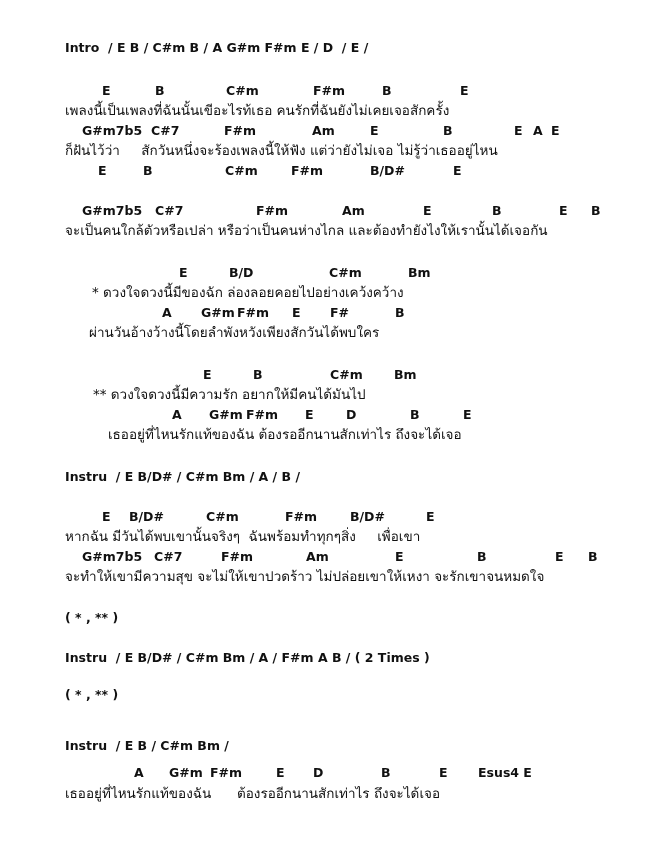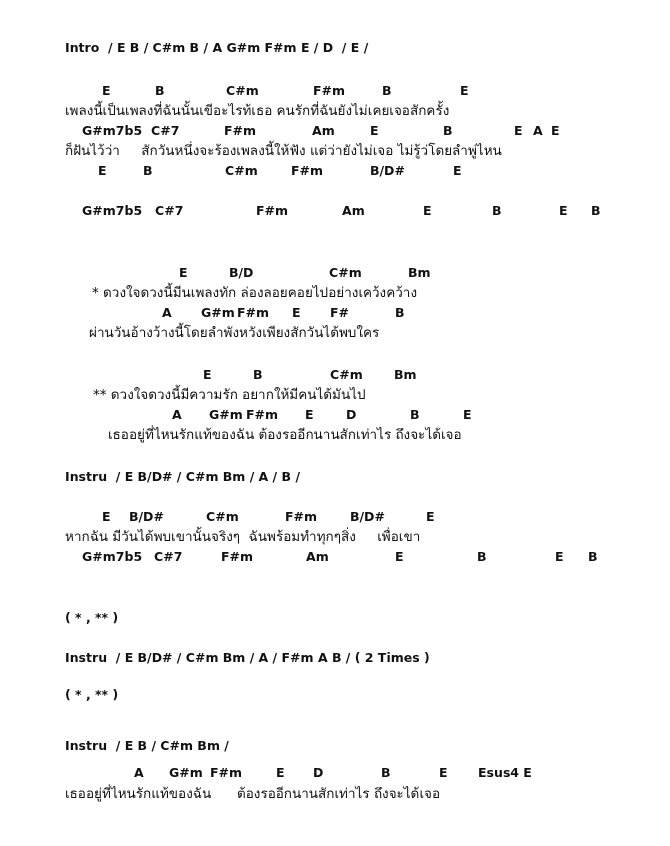--- a/index.html
+++ b/index.html
@@ -36,21 +36,21 @@
     <span class="chord" style="left:151px">C#7</span>
     <span class="chord" style="left:224px">F#m</span>
     <span class="chord" style="left:312px">Am</span>
     <span class="chord" style="left:370px">E</span>
     <span class="chord" style="left:443px">B</span>
     <span class="chord" style="left:514px">E</span>
     <span class="chord" style="left:533px">A</span>
     <span class="chord" style="left:551px">E</span>
   </div>
   <div class="row" style="top:141px">
-    <span class="lyric" style="left:65px; white-space:pre">ก็ฝันไว้ว่า     สักวันหนึ่งจะร้องเพลงนี้ให้ฟัง แต่ว่ายังไม่เจอ ไม่รู้ว่โดยลำพู่ไหน</span>
+    <span class="lyric" style="left:65px; white-space:pre">ก็ฝันไว้ว่า     สักวันหนึ่งจะร้องเพลงนี้ให้ฟัง แต่ว่ายังไม่เจอ ไม่รู้ว่าเธออยู่ไหน</span>
   </div>
 
   <div class="row" style="top:163px">
     <span class="chord" style="left:98px">E</span>
     <span class="chord" style="left:143px">B</span>
     <span class="chord" style="left:225px">C#m</span>
     <span class="chord" style="left:291px">F#m</span>
     <span class="chord" style="left:370px">B/D#</span>
     <span class="chord" style="left:453px">E</span>
   </div>
@@ -58,29 +58,32 @@
   <div class="row" style="top:203px">
     <span class="chord" style="left:82px">G#m7b5</span>
     <span class="chord" style="left:155px">C#7</span>
     <span class="chord" style="left:256px">F#m</span>
     <span class="chord" style="left:342px">Am</span>
     <span class="chord" style="left:423px">E</span>
     <span class="chord" style="left:492px">B</span>
     <span class="chord" style="left:559px">E</span>
     <span class="chord" style="left:591px">B</span>
   </div>
+  <div class="row" style="top:221px">
+    <span class="lyric" style="left:65px">จะเป็นคนใกล้ตัวหรือเปล่า หรือว่าเป็นคนห่างไกล และต้องทำยังไงให้เรานั้นได้เจอกัน</span>
+  </div>
 
   <div class="row" style="top:265px">
     <span class="chord" style="left:179px">E</span>
     <span class="chord" style="left:229px">B/D</span>
     <span class="chord" style="left:329px">C#m</span>
     <span class="chord" style="left:408px">Bm</span>
   </div>
   <div class="row" style="top:283px">
-    <span class="lyric" style="left:92px">* ดวงใจดวงนี้มีนเพลงทัก ล่องลอยคอยไปอย่างเคว้งคว้าง</span>
+    <span class="lyric" style="left:92px">* ดวงใจดวงนี้มีของฉัก ล่องลอยคอยไปอย่างเคว้งคว้าง</span>
   </div>
   <div class="row" style="top:305px">
     <span class="chord" style="left:162px">A</span>
     <span class="chord" style="left:201px">G#m</span>
     <span class="chord" style="left:237px">F#m</span>
     <span class="chord" style="left:292px">E</span>
     <span class="chord" style="left:330px">F#</span>
     <span class="chord" style="left:395px">B</span>
   </div>
   <div class="row" style="top:323px">
@@ -127,20 +130,23 @@
   <div class="row" style="top:549px">
     <span class="chord" style="left:82px">G#m7b5</span>
     <span class="chord" style="left:154px">C#7</span>
     <span class="chord" style="left:221px">F#m</span>
     <span class="chord" style="left:306px">Am</span>
     <span class="chord" style="left:395px">E</span>
     <span class="chord" style="left:477px">B</span>
     <span class="chord" style="left:555px">E</span>
     <span class="chord" style="left:588px">B</span>
   </div>
+  <div class="row" style="top:567px">
+    <span class="lyric" style="left:65px">จะทำให้เขามีความสุข จะไม่ให้เขาปวดร้าว ไม่ปล่อยเขาให้เหงา จะรักเขาจนหมดใจ</span>
+  </div>
 
   <div class="row" style="top:610px">
     <span class="header" style="left:65px">( * , ** )</span>
   </div>
 
   <div class="row" style="top:650px">
     <span class="header" style="left:65px">Instru  / E B/D# / C#m Bm / A / F#m A B / ( 2 Times )</span>
   </div>
 
   <div class="row" style="top:687px">

